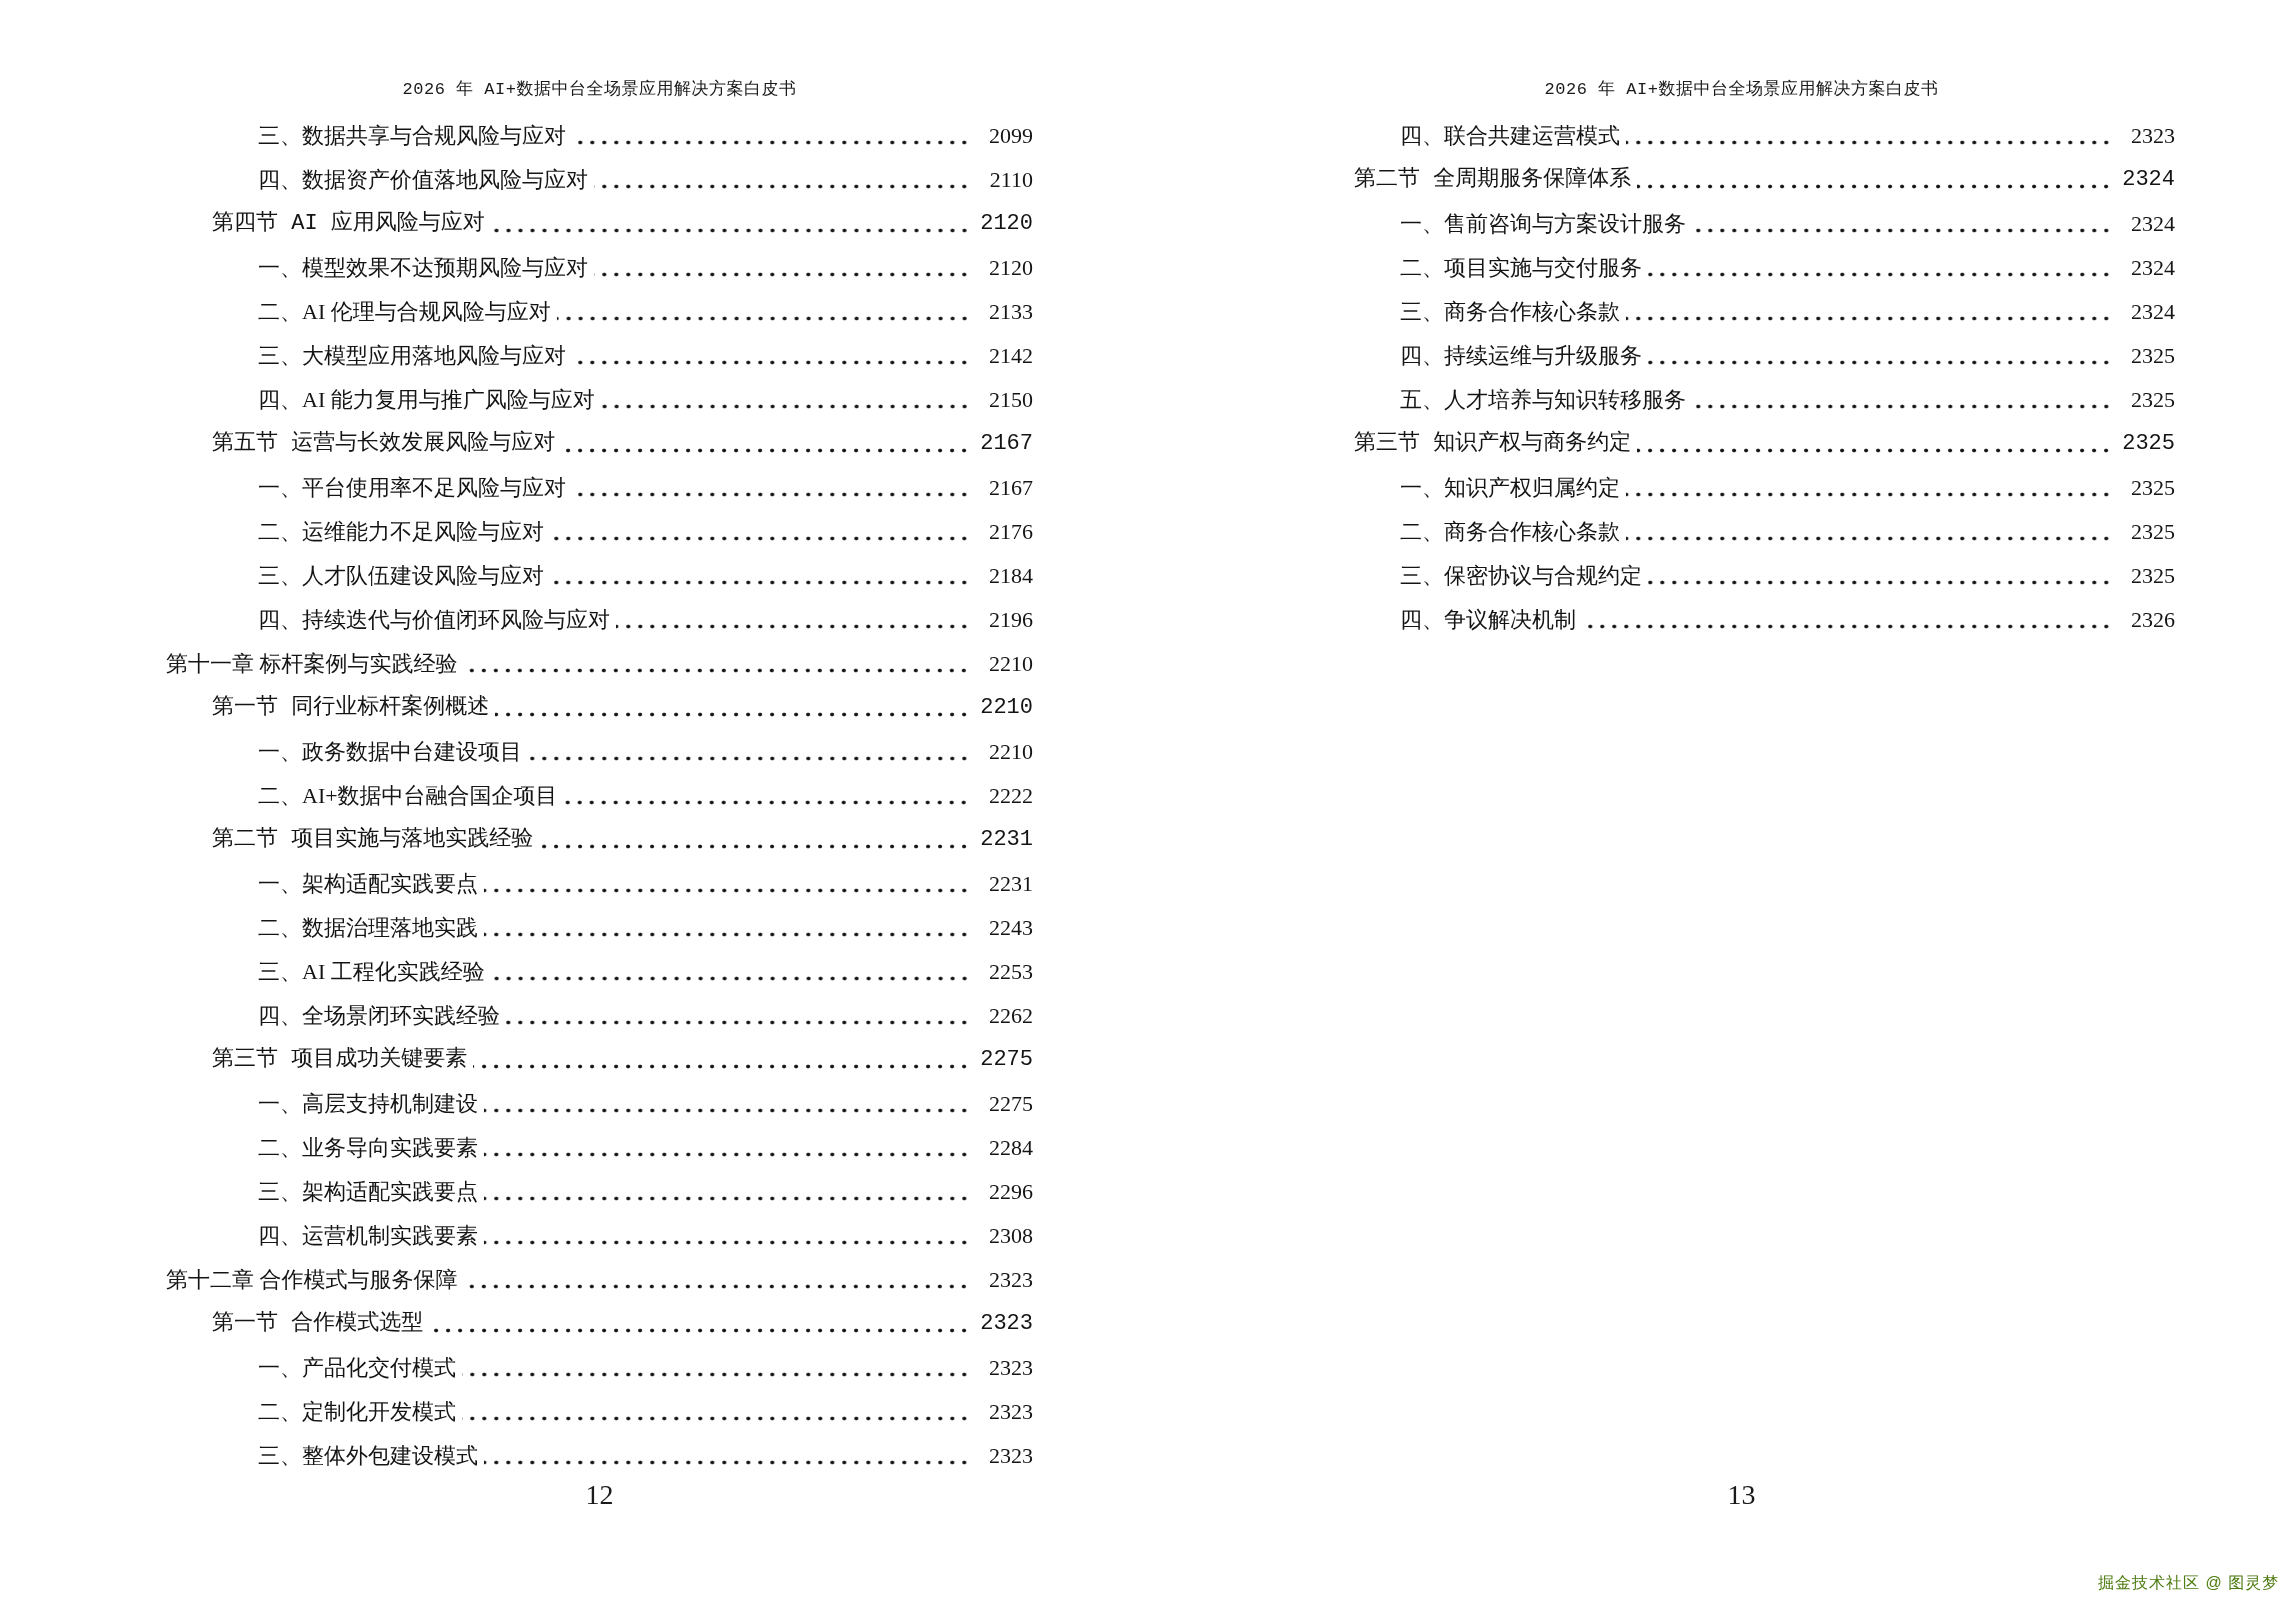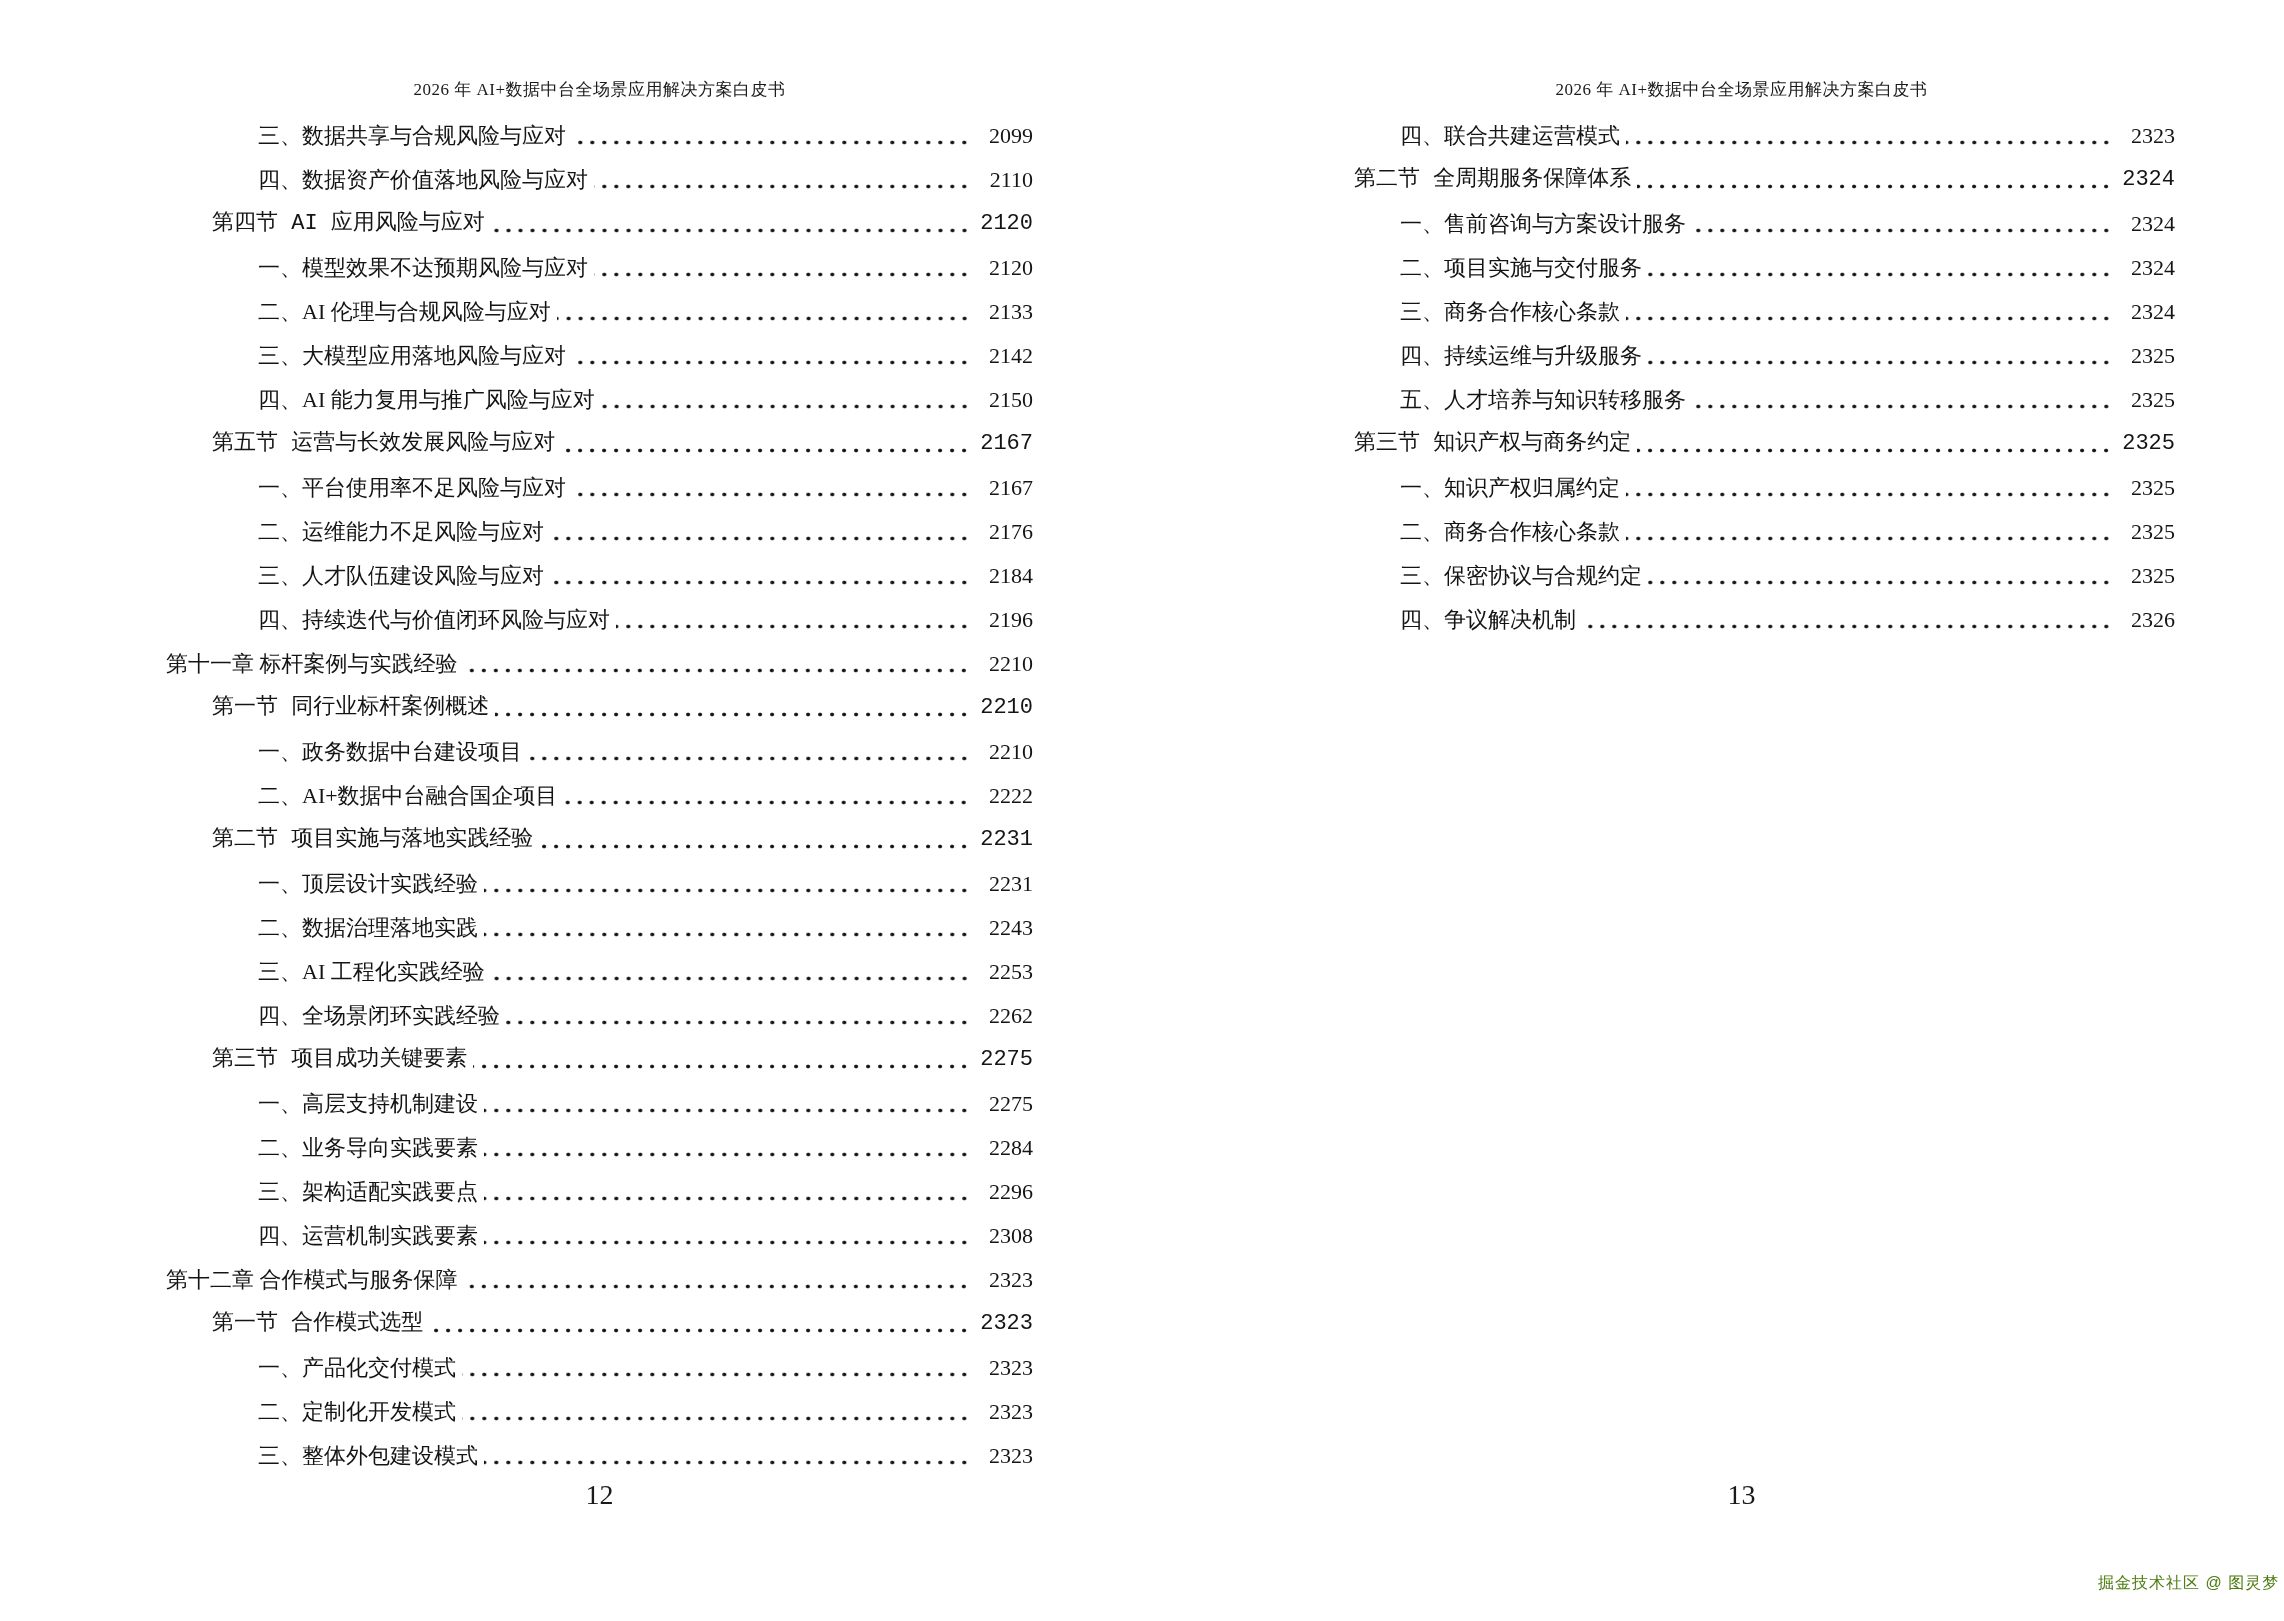--- a/index.html
+++ b/index.html
@@ -15,20 +15,21 @@
   .page-left  { left: 0; }
   .page-right { left: 1142px; }
 
   .doc-header {
     position: absolute; top: 76px; left: 166px; width: 867px;
     text-align: center;
     font-size: 17px; line-height: 27px;
     letter-spacing: 0.5px;
     color: #1a1a1a;
     white-space: nowrap;
+    font-family: Liberation Mono, monospace;
   }
 
   .toc { position: absolute; top: 114px; left: 166px; width: 867px; }
 
   .entry {
     display: flex;
     align-items: stretch;
     height: 44px;
     line-height: 44px;
     font-size: 22px;
@@ -151,21 +152,21 @@
         <span class="t">二、AI+数据中台融合国企项目</span>
         <span class="leader"></span>
         <span class="num">2222</span>
       </div>
       <div class="entry lvl1">
         <span class="t">第二节 项目实施与落地实践经验</span>
         <span class="leader"></span>
         <span class="num">2231</span>
       </div>
       <div class="entry lvl2">
-        <span class="t">一、顶层设计实践经验</span>
+        <span class="t">一、架构适配实践要点</span>
         <span class="leader"></span>
         <span class="num">2231</span>
       </div>
       <div class="entry lvl2">
         <span class="t">二、数据治理落地实践</span>
         <span class="leader"></span>
         <span class="num">2243</span>
       </div>
       <div class="entry lvl2">
         <span class="t">三、AI 工程化实践经验</span>

